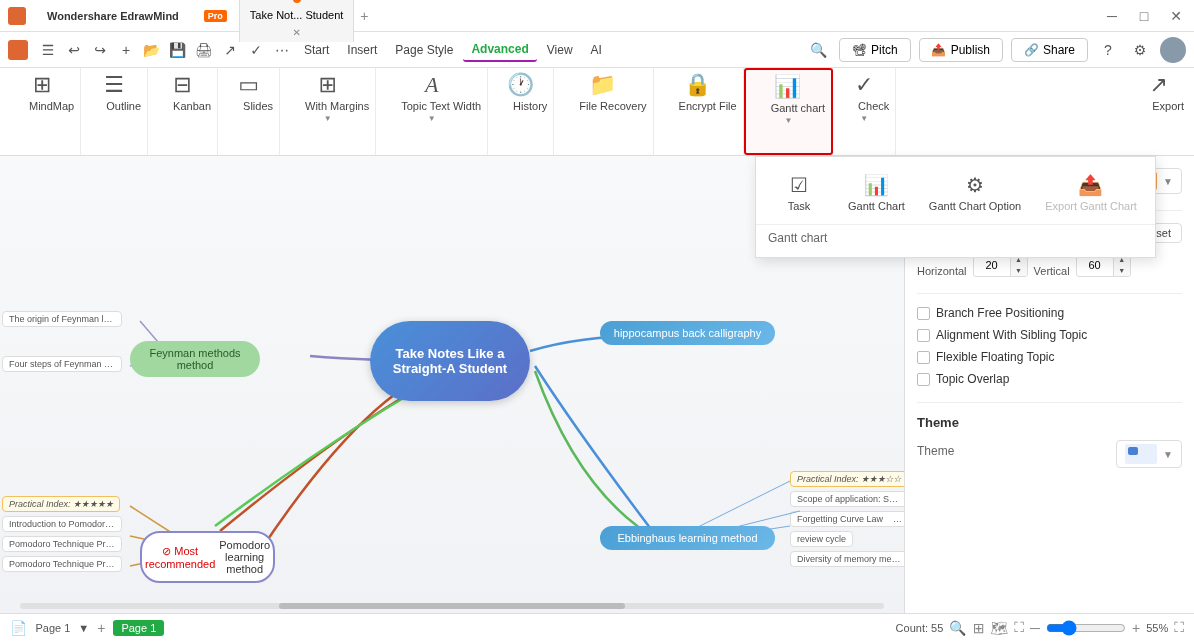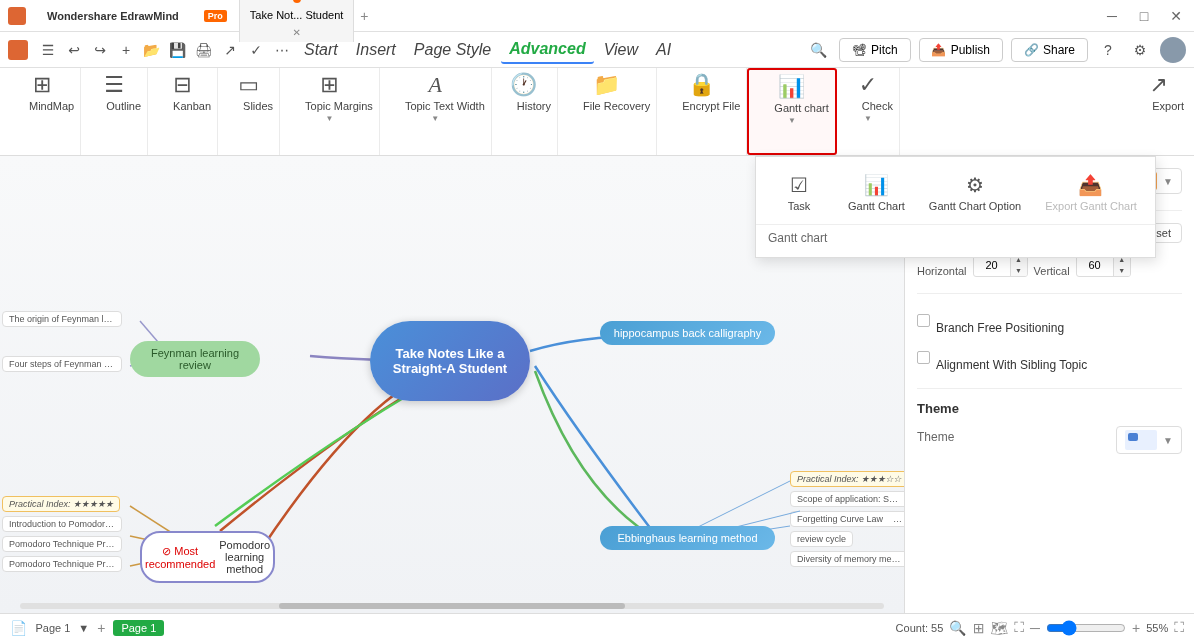--- a/index.html
+++ b/index.html
@@ -31,22 +31,22 @@
       height: 36px;
       background: #fff;
       display: flex;
       align-items: center;
       padding: 0 8px;
       border-bottom: 1px solid #e0e0e0;
       gap: 2px;
     }
     .menu-logo { width: 20px; height: 20px; background: #d63; border-radius: 3px; margin-right: 6px; }
     .menu-icon-btn { display: flex; align-items: center; justify-content: center; width: 24px; height: 24px; cursor: pointer; color: #555; font-size: 14px; border-radius: 3px; }
-    .menu-item { padding: 4px 8px; font-size: 16px; color: #444; cursor: pointer; border-radius: 3px; font-style: italic; }
-    .menu-item.active { color: #22aa44; border-bottom: 2px solid #3b82f6; font-weight: 600; }
+    .menu-item { padding: 4px 8px; font-size: 12px; color: #444; cursor: pointer; border-radius: 3px; }
+    .menu-item.active { color: #22aa44; border-bottom: 2px solid #a21caf; font-weight: 600; }
     .menu-spacer { flex: 1; }
     .menu-right { display: flex; align-items: center; gap: 8px; }
     .pitch-btn { padding: 4px 12px; font-size: 12px; background: #fff; border: 1px solid #ccc; border-radius: 4px; cursor: pointer; display: flex; align-items: center; gap: 4px; }
     .publish-btn { padding: 4px 12px; font-size: 12px; background: #fff; border: 1px solid #ccc; border-radius: 4px; cursor: pointer; display: flex; align-items: center; gap: 4px; }
     .share-btn { padding: 4px 12px; font-size: 12px; background: #fff; border: 1px solid #ccc; border-radius: 4px; cursor: pointer; display: flex; align-items: center; gap: 4px; }
     .avatar { width: 26px; height: 26px; border-radius: 50%; background: #8899aa; overflow: hidden; }
 
     
     .ribbon {
       height: 88px;
@@ -271,21 +271,21 @@
       margin-bottom: 8px;
     }
     .check-box {
       width: 13px;
       height: 13px;
       border: 1px solid #bbb;
       border-radius: 2px;
       background: #fff;
       cursor: pointer;
     }
-    .check-label { font-size: 12px; color: #333; margin-top: 15px; }
+    .check-label { font-size: 12px; color: #333; }
     .section-divider { height: 1px; background: #eee; margin: 12px 0; }
     .theme-selector {
       display: flex;
       align-items: center;
       gap: 6px;
       border: 1px solid #ddd;
       border-radius: 4px;
       padding: 3px 8px;
       cursor: pointer;
     }
@@ -394,21 +394,21 @@
     <span class="ribbon-label">Kanban</span>
   </div>
 
   <div class="ribbon-group">
     <span class="ribbon-icon">▭</span>
     <span class="ribbon-label">Slides</span>
   </div>
 
   <div class="ribbon-group">
     <span class="ribbon-icon">⊞</span>
-    <span class="ribbon-label">Topic Margins</span>
+    <span class="ribbon-label">With Margins</span>
     <span class="ribbon-arrow">▼</span>
   </div>
 
   <div class="ribbon-group">
     <span class="ribbon-icon" style="font-style:italic;font-family:serif;">A</span>
     <span class="ribbon-label">Topic Text Width</span>
     <span class="ribbon-arrow">▼</span>
   </div>
 
   <div class="ribbon-group">
@@ -487,21 +487,21 @@
         <line x1="200" y1="395" x2="130" y2="350" stroke="#cc9944" stroke-width="1.5"></line>
         <line x1="200" y1="395" x2="130" y2="380" stroke="#cc9944" stroke-width="1.5"></line>
         <line x1="200" y1="395" x2="130" y2="410" stroke="#cc9944" stroke-width="1.5"></line>
 
         <line x1="660" y1="390" x2="790" y2="325" stroke="#77aadd" stroke-width="1"></line>
         <line x1="660" y1="390" x2="800" y2="355" stroke="#77aadd" stroke-width="1"></line>
         <line x1="660" y1="390" x2="790" y2="370" stroke="#77aadd" stroke-width="1"></line>
       </svg>
 
       <div class="branch-node left-node" style="left:130px;top:185px;width:130px;">
-        <span>Feynman learning review</span>
+        <span>Feynman methods method</span>
       </div>
       <div class="branch-node" style="left:140px;top:375px;width:135px;background:#fff;border:2px solid #8888cc;color:#333;">
         <span style="color:#d00;margin-right:4px;font-size:11px;">⊘ Most recommended</span>
         <span>Pomodoro learning method</span>
       </div>
 
       <div class="branch-node right-node-blue" style="left:600px;top:165px;width:175px;">
         <span>hippocampus back calligraphy</span>
       </div>
       <div class="branch-node right-node-blue" style="left:600px;top:370px;width:175px;">
@@ -574,20 +574,28 @@
 
     <div class="panel-section">
       <div class="check-row">
         <div class="check-box"></div>
         <span class="check-label">Branch Free Positioning</span>
       </div>
       <div class="check-row">
         <div class="check-box"></div>
         <span class="check-label">Alignment With Sibling Topic</span>
       </div>
+      <div class="check-row">
+        <div class="check-box"></div>
+        <span class="check-label">Flexible Floating Topic</span>
+      </div>
+      <div class="check-row">
+        <div class="check-box"></div>
+        <span class="check-label">Topic Overlap</span>
+      </div>
     </div>
 
     <div class="section-divider"></div>
 
     <div class="panel-section">
       <div class="panel-title">Theme</div>
       <div class="panel-row">
         <span class="panel-label">Theme</span>
         <div class="theme-selector">
           <div class="theme-icon">

